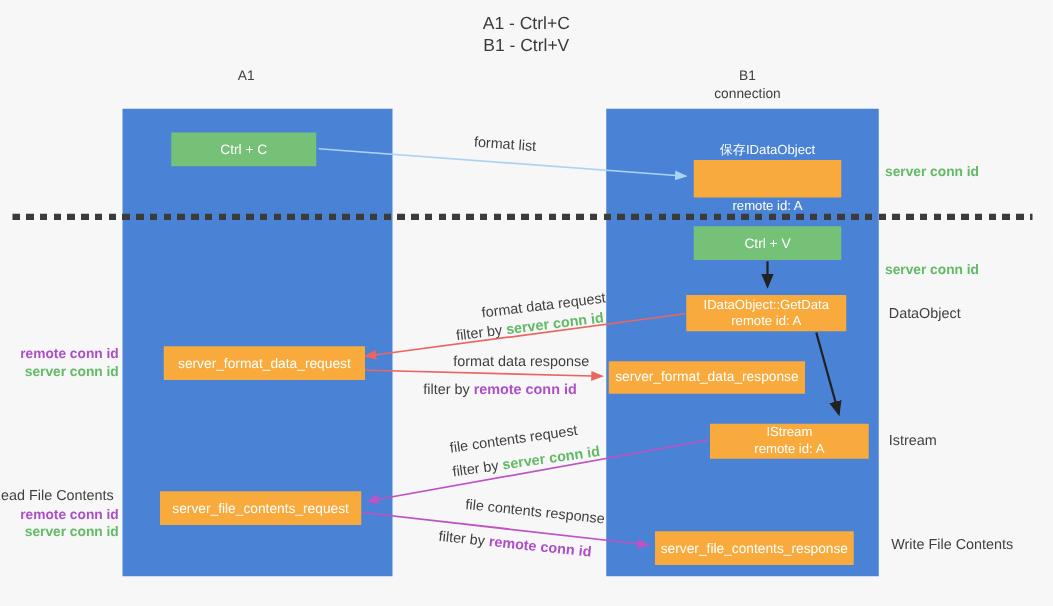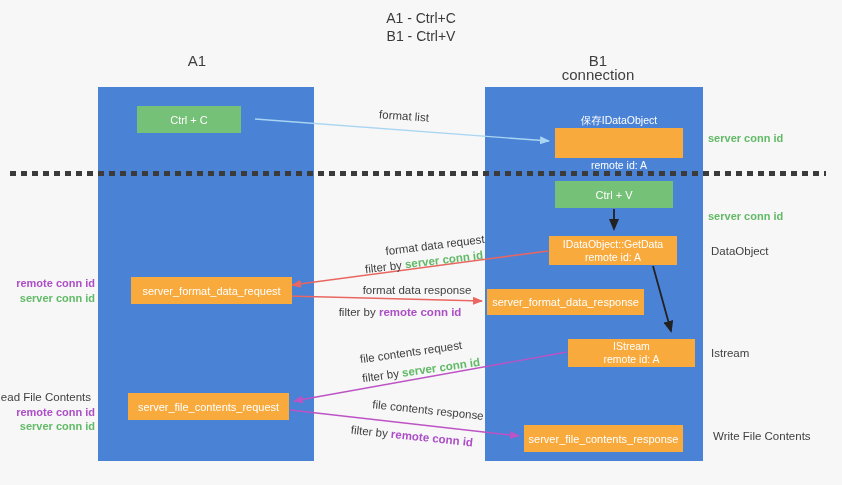--- a/index.html
+++ b/index.html
@@ -5,21 +5,21 @@
   html,body{margin:0;padding:0;}
   body{font-family:"Liberation Sans", sans-serif;}
   #stage{position:relative;width:842px;height:485px;background:#f7f7f8;overflow:hidden;}
 
   
   .title{position:absolute;left:0;top:9px;width:842px;text-align:center;
          font-size:14px;line-height:18px;color:#3a3a3a;}
 
   
   .lane-head{position:absolute;top:54px;width:160px;text-align:center;
-             font-size:15px;line-height:14px;color:#3f3f3f;}
+             font-size:11px;line-height:14px;color:#3f3f3f;}
   #head-left{left:117px;}
   #head-right{left:518px;}
 
   
   .lane{position:absolute;top:87px;background:#4a82d5;}
   #lane-left{left:98px;width:216px;height:374px;}
   #lane-right{left:485px;width:218px;height:374px;}
 
   
   #divider{position:absolute;left:10px;top:171px;width:816px;height:5px;
@@ -29,22 +29,22 @@
   
   #arrows{position:absolute;left:0;top:0;z-index:4;pointer-events:none;}
 
   
   .node{position:absolute;display:flex;flex-direction:column;align-items:center;justify-content:center;
         color:#fff;text-align:center;z-index:5;}
   .node.green{background:#74c177;}
   .node.orange{background:#f8aa3d;}
   .node .ln{display:block;font-size:10.5px;line-height:13px;}
   .node.single{font-size:11px;}
-  #n-ctrlc  {left:137px;top:106px;width:104px;height:27px;}
-  #n-save   {left:555px;top:128px;width:128px;height:30px;gap:32px;}
+  #n-ctrlc  {left:137px;top:106px;width:116px;height:27px;}
+  #n-save   {left:555px;top:128px;width:118px;height:30px;gap:32px;}
   #n-ctrlv  {left:555px;top:181px;width:118px;height:27px;}
   #n-getdata{left:549px;top:236px;width:128px;height:29px;justify-content:center;}
   #n-fmtreq {left:131px;top:277px;width:161px;height:27px;align-items:center;}
   #n-fmtresp{left:487px;top:289px;width:157px;height:26px;}
   #n-istream{left:568px;top:339px;width:127px;height:28px;}
   #n-filereq{left:128px;top:393px;width:161px;height:27px;}
   #n-fileresp{left:524px;top:425px;width:159px;height:27px;}
 
   
   .flow{position:absolute;white-space:nowrap;font-size:11.5px;color:#3f3f3f;z-index:6;}

